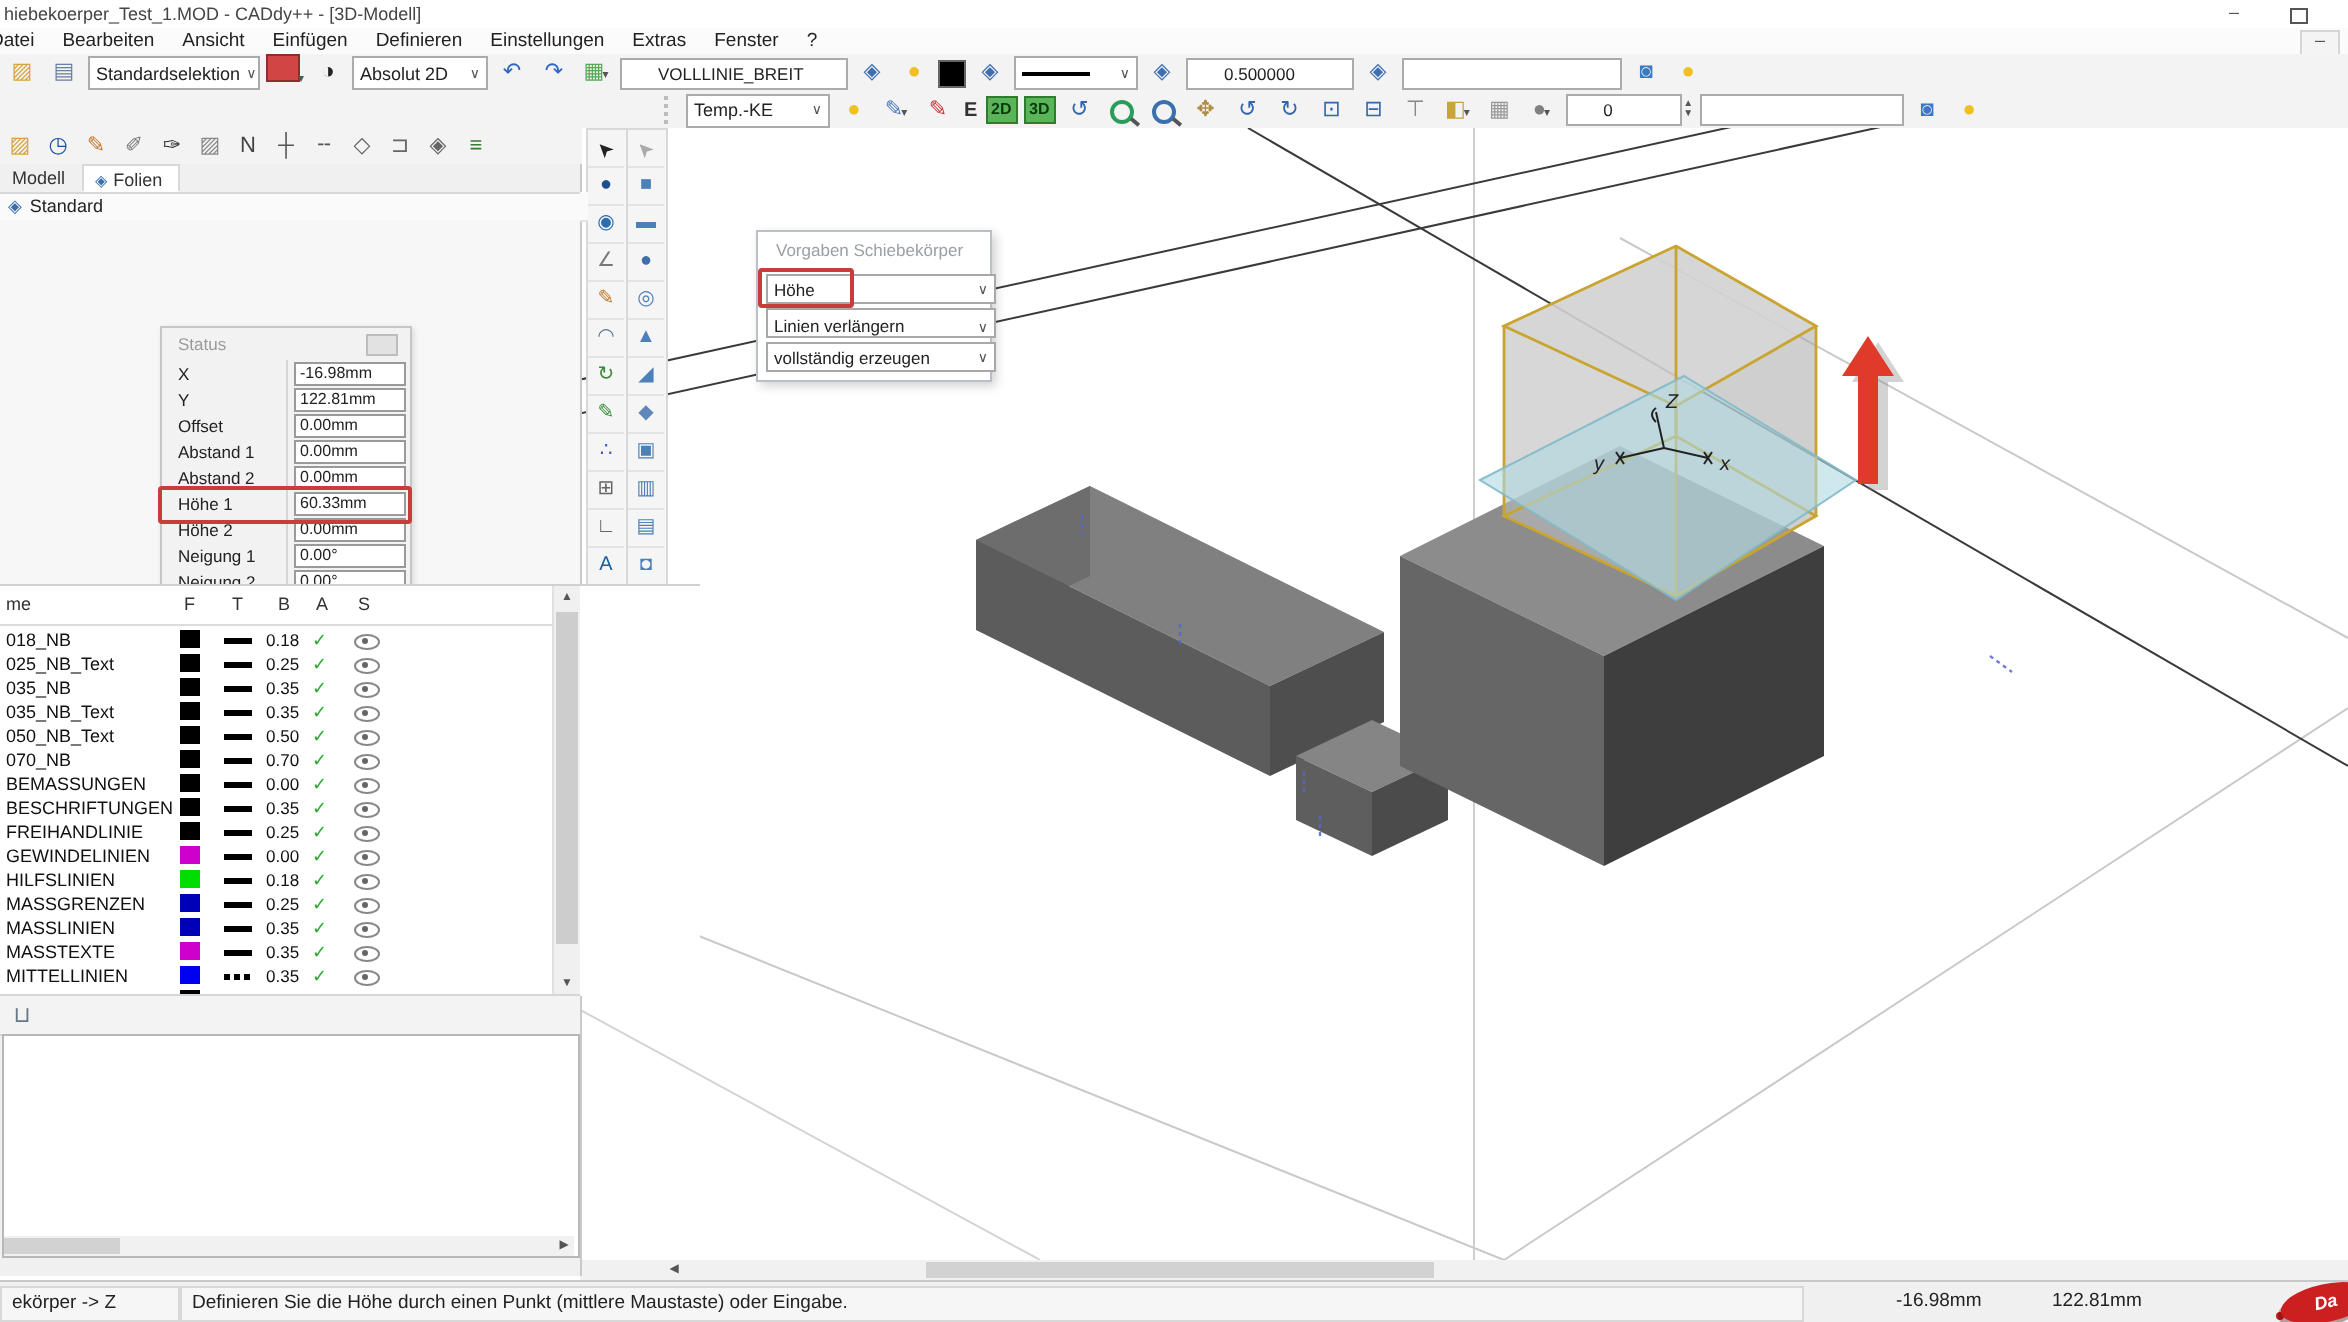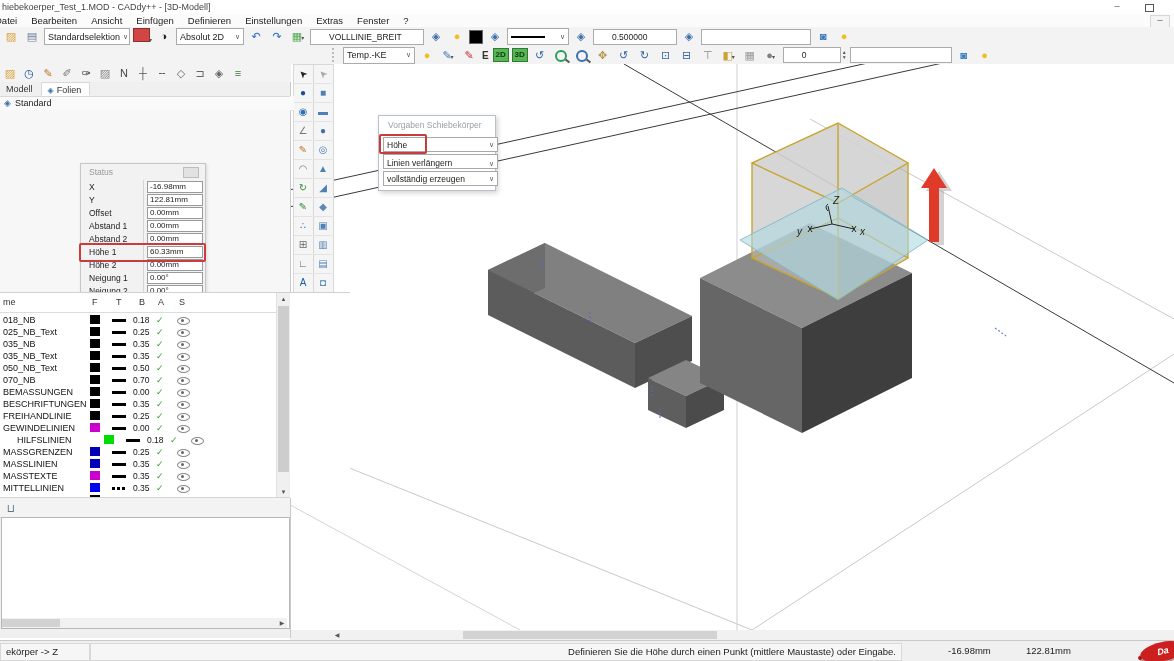--- a/index.html
+++ b/index.html
@@ -494,21 +494,21 @@
           <span class="eye"></span>
         </div>
         <div class="lrow" style="top: 129px;">
           <span class="nm">GEWINDELINIEN</span>
           <span class="fc" style="background: rgb(204, 0, 204);"></span>
           <span class="dash"></span>
           <span class="bw">0.00</span>
           <span class="ck">✓</span>
           <span class="eye"></span>
         </div>
-        <div class="lrow" style="top: 141px; margin-left: 14px;">
+        <div class="lrow" style="top: 141px;">
           <span class="nm">HILFSLINIEN</span>
           <span class="fc" style="background: rgb(0, 221, 0);"></span>
           <span class="dash"></span>
           <span class="bw">0.18</span>
           <span class="ck">✓</span>
           <span class="eye"></span>
         </div>
         <div class="lrow" style="top: 153px;">
           <span class="nm">MASSGRENZEN</span>
           <span class="fc" style="background: rgb(0, 0, 184);"></span>
@@ -558,18 +558,18 @@
   <div id="white-box" class="abs">
     <div class="hscroll abs" style="left:0;bottom:0;width:285px;height:10px;">
       <div class="hthumb" style="left:0;width:58px;"></div>
       <span class="harrow" style="right:0;">▶</span>
     </div>
   </div>
 </div>
 
 <div id="statusbar" class="abs">
   <span class="sfield" style="left:0;width:78px;">ekörper -&gt; Z</span>
-  <span class="sfield" style="left:90px;width:800px;text-align:right;">Definieren Sie die Höhe durch einen Punkt (mittlere Maustaste) oder Eingabe.</span>
+  <span class="sfield" style="left:90px;width:800px;">Definieren Sie die Höhe durch einen Punkt (mittlere Maustaste) oder Eingabe.</span>
   <span class="scoord" style="left:948px;">-16.98mm</span>
   <span class="scoord" style="left:1026px;">122.81mm</span>
   <span id="logo-dot"></span>
   <div id="logo">Da</div>
 </div>
 
 </body></html>

